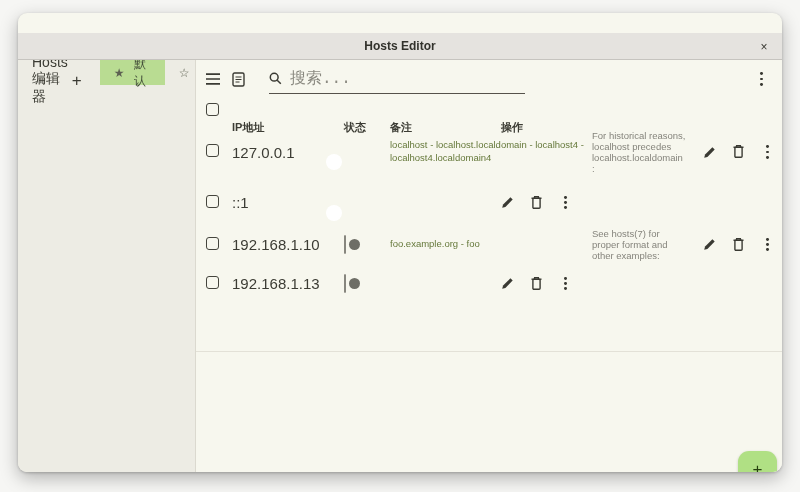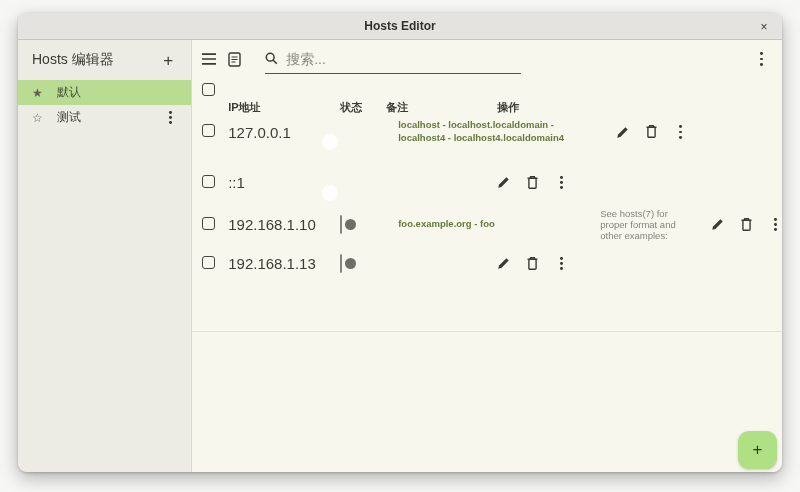--- a/index.html
+++ b/index.html
@@ -3,67 +3,67 @@
 <meta charset="utf-8">
 <style>
   * { margin:0; padding:0; box-sizing:border-box; }
   html,body { width:800px; height:492px; background:#f6f6f4; font-family:"Liberation Sans","DejaVu Sans",sans-serif; overflow:hidden; }
 
   .window { position:absolute; left:18px; top:13px; width:764px; height:459px;
     border-radius:9px; box-shadow:0 6px 18px rgba(0,0,0,.28), 0 1px 3px rgba(0,0,0,.2);
     overflow:hidden; background:#f7f7ee; }
 
   .titlebar { height:27px; background:#e5e3df; border-bottom:1px solid #c6c4bf;
-    display:flex; align-items:center; justify-content:center; position:relative; }
+    display:flex; align-items:center; justify-content:center; position:relative;margin-top:20px; }
   .titlebar .title { font-size:12px; font-weight:bold; color:#32322c; }
   .close-btn { position:absolute; right:8px; top:0; height:27px; width:20px;
     display:flex; align-items:center; justify-content:center;
     font-size:12px; color:#3a3a33; cursor:default; }
 
   .body { display:flex; height:432px; }
 
   
-  .sidebar { width:178px; background:#edece4; border-right:1px solid #dbd9cf; display:flex; flex-direction:column; }
+  .sidebar { width:178px; background:#edece4; border-right:1px solid #dbd9cf; display:flex; flex-direction:row; }
   .sidebar-header { height:40px; display:flex; align-items:center; padding:0 14px; }
   .sidebar-title { font-size:14px; color:#3a3a32; flex:1; }
   .sidebar-add { font-size:17px; color:#3a3a32; line-height:1; padding:2px 4px; }
   .side-item { height:25px; display:flex; align-items:center; padding:0 14px; font-size:12px; color:#3c3c34; }
   .side-item.selected { background:#b9dc92; color:#44503a; }
   .side-item .star { width:16px; font-size:12px; margin-right:9px; color:#5d6152; }
   .side-item .spacer { flex:1; }
   .kebab { display:inline-flex; flex-direction:column; gap:2.4px; padding:3px 5px; }
   .kebab i { width:2.8px; height:2.8px; border-radius:50%; background:#3a3a33; display:block; }
 
   
   .main { flex:1; background:#f7f7ee; position:relative; }
   .toolbar { height:38px; display:flex; align-items:center; padding-left:10px; }
   .tb-icon { margin-right:12px; display:inline-flex; align-items:center; }
   .search-wrap { display:flex; align-items:center; width:256px; border-bottom:1px solid #56524b; height:30px; margin-left:12px; }
   .search-wrap svg { margin-right:8px; flex:none; }
-  .search-input { border:none; outline:none; background:transparent; font-size:14px; color:#3c3c34; width:200px; font-family:Liberation Sans, sans-serif; }
+  .search-input { border:none; outline:none; background:transparent; font-size:16px; color:#3c3c34; width:200px; font-family:Liberation Mono, monospace; }
   .search-input::placeholder { color:#8b8a81; }
   .toolbar .flex { flex:1; }
   .toolbar .kebab { margin-right:14px; }
 
   
   .thead, .trow { display:flex; align-items:center; padding-left:10px; }
   .thead { height:26px; }
   .thead .hcell { font-size:11px; font-weight:bold; color:#3c3c34;margin-top:32px; }
   .col-check { width:26px; flex:none; }
   .col-ip { width:112px; flex:none; }
   .col-status { width:46px; flex:none; }
   .col-domain { width:202px; flex:none; padding-right:8px; }
   .col-note { width:95px; flex:none; }
   .col-actions { flex:1; display:flex; align-items:center; padding-left:16px; gap:16px; }
   .thead .col-actions { padding-left:16px; }
 
   .trow { align-items:center; }
   .checkbox { width:13px; height:13px; border:1.5px solid #45453d; border-radius:3px; display:inline-block; }
   .ip { font-size:15px; color:#3c3c34; }
-  .domain { font-size:9.5px; font-weight:bold; color:#66793b; line-height:1.35;margin-left:12px; }
+  .domain { font-size:9.5px; font-weight:normal; color:#66793b; line-height:1.35; }
   .note { font-size:9.5px; color:#85847c; line-height:1.18; }
 
   .toggle { width:36px; height:20px; border-radius:10px; position:relative; }
   .toggle.on { background:#4d6626; }
   .toggle.on .knob { position:absolute; right:2px; top:2px; width:16px; height:16px; border-radius:50%; background:#ffffff; }
   .toggle.off { background:#d8d7cf; border:1px solid #87867e; }
   .toggle.off .knob { position:absolute; left:4px; top:3.5px; width:11px; height:11px; border-radius:50%; background:#6e6e66; }
 
   .icon-btn { display:inline-flex; align-items:center; justify-content:center; }
 
@@ -146,20 +146,21 @@
         <span class="col-status hcell">状态</span>
         <span class="col-note hcell">备注</span>
         <span class="col-actions hcell" style="padding-left:16px">操作</span>
       </div>
 
       <div class="trow row-1">
         <span class="col-check"><span class="checkbox"></span></span>
         <span class="col-ip ip">127.0.0.1</span>
         <span class="col-status"><span class="toggle on"><span class="knob"></span></span></span>
         <span class="col-domain domain">localhost - localhost.localdomain - localhost4 - localhost4.localdomain4</span>
+        <span class="col-note note">For historical reasons, localhost precedes localhost.localdomain :</span>
         <span class="col-actions">
           <span class="icon-btn">
               <svg width="13" height="14" viewBox="0 0 13 14">
                 <path d="M1.2 12.8l.9-3.2 7.3-7.3 2.3 2.3-7.3 7.3-3.2.9z" fill="#3a3a33"></path>
               </svg>
             </span>
           <span class="icon-btn">
               <svg width="13" height="15" viewBox="0 0 13 15">
                 <path d="M1.5 3.2h10" stroke="#3a3a33" stroke-width="1.4"></path>
                 <path d="M4.6 3V1.6h3.8V3" fill="none" stroke="#3a3a33" stroke-width="1.3"></path>

